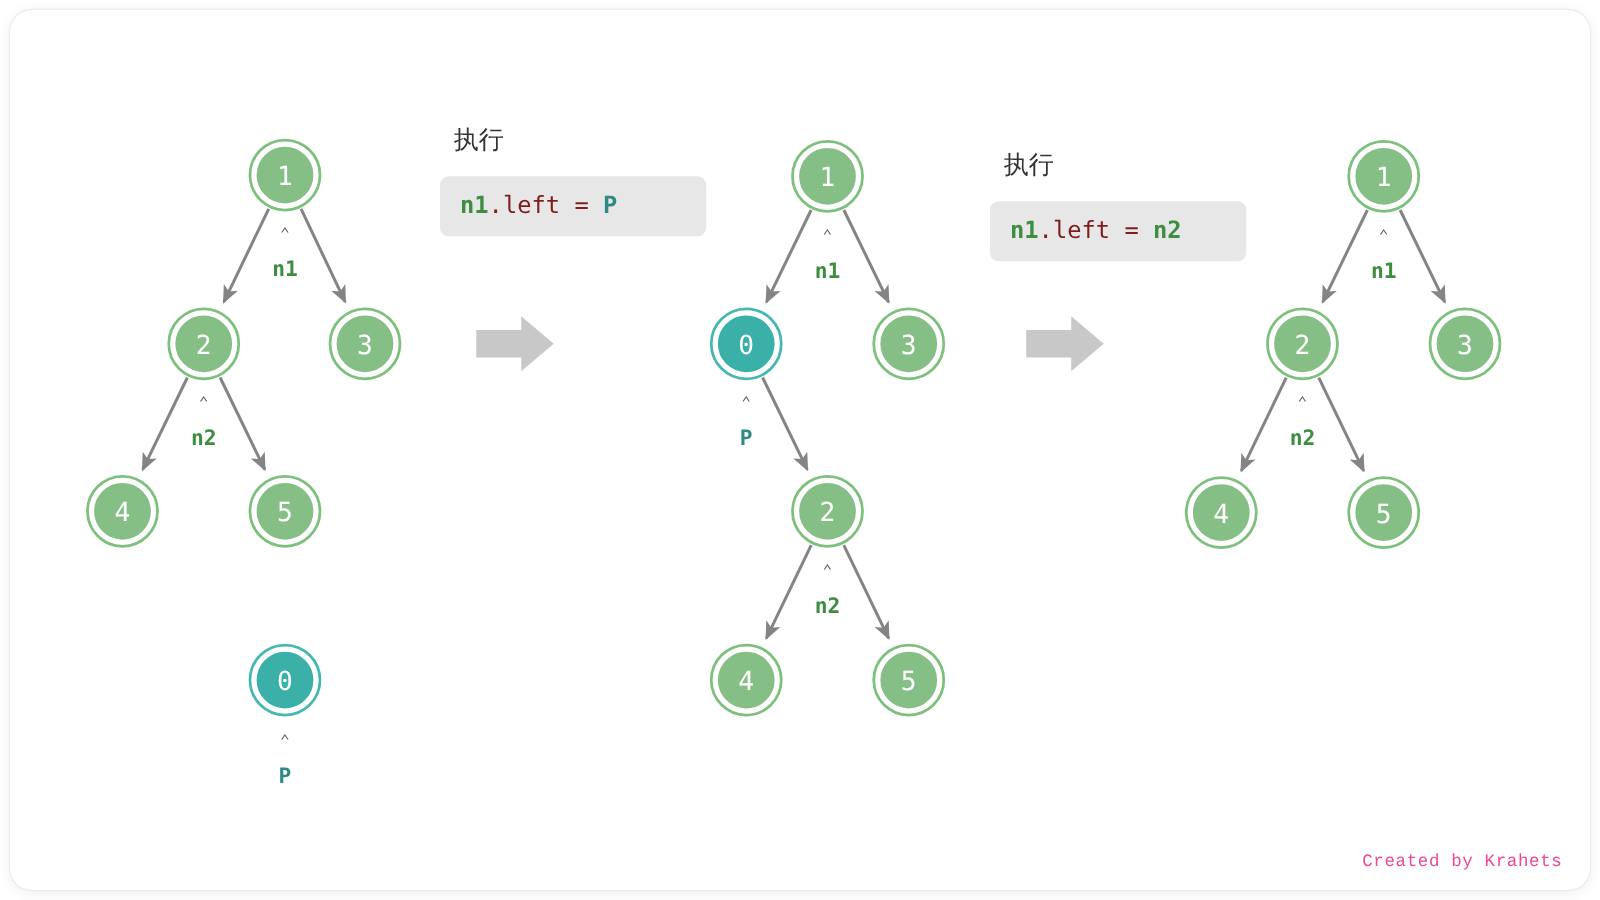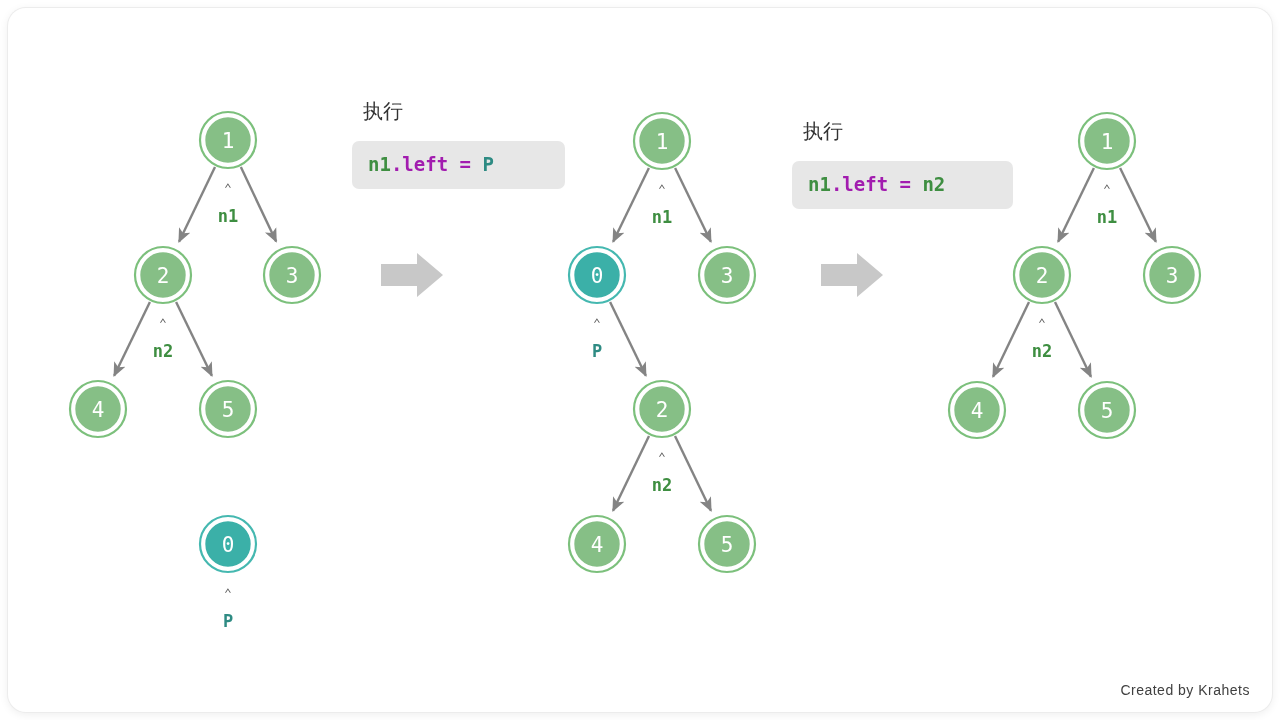--- a/index.html
+++ b/index.html
@@ -85,30 +85,30 @@
     font-family: "DejaVu Sans Mono", "Liberation Mono", monospace;
     font-size: 19px;
     font-weight: bold;
     line-height: 1.55;
     color: #3b3b3b;
     white-space: pre;
     box-sizing: border-box;
   }
   .code-box .tok-green { color: #3e8e41; }
   .code-box .tok-teal  { color: #2e8b83; }
-  .code-box .tok-plain { color: #a21caf; font-weight: bold; }
+  .code-box .tok-plain { color: #7f1d1d; font-weight: normal; }
   .code-line { display: block; }
 
   .credit {
     position: absolute;
     right: 30px;
     bottom: 22px;
-    font-family: Liberation Sans, sans-serif;
+    font-family: Liberation Mono, monospace;
     font-size: 14px;
-    color: #404040;
+    color: #ec4899;
     letter-spacing: 0.5px;
     white-space: nowrap;
   }
 </style>
 </head>
 <body>
 
 <div id="canvas">
   <div class="card"></div>
 
@@ -257,16 +257,16 @@
           <text x="1042" y="323" class="caret">⌃</text>
           <text x="1042" y="351" class="ptr-label ptr-green">n2</text>
         </g>
       </g>
   </svg>
 
   <div class="step-label" style="left:363px; top:98px;">执行</div>
   <div class="code-box" id="code-box-2" style="left:352px; top:141px; width:213px;"><span class="code-line"><span class="tok-green">n1</span><span class="tok-plain">.left = </span><span class="tok-teal">P</span></span></div>
 
   <div class="step-label" style="left:803px; top:118px;">执行</div>
-  <div class="code-box" id="code-box-3" style="left:792px; top:161px; width:221px;"><span class="code-line"><span class="tok-green">n1</span><span class="tok-plain">.left = </span><span class="tok-green">n2</span></span></div>
+  <div class="code-box" id="code-box-3" style="left:792px; top:161px; width:205px;"><span class="code-line"><span class="tok-green">n1</span><span class="tok-plain">.left = </span><span class="tok-green">n2</span></span></div>
 
   <div class="credit">Created by Krahets</div>
 </div>
 
 </body></html>

